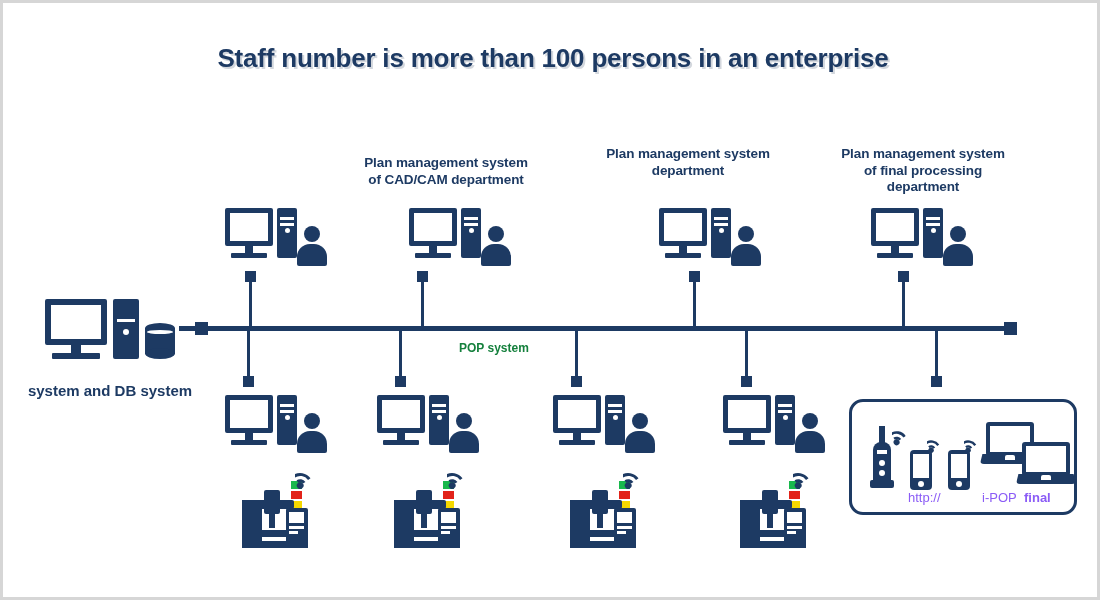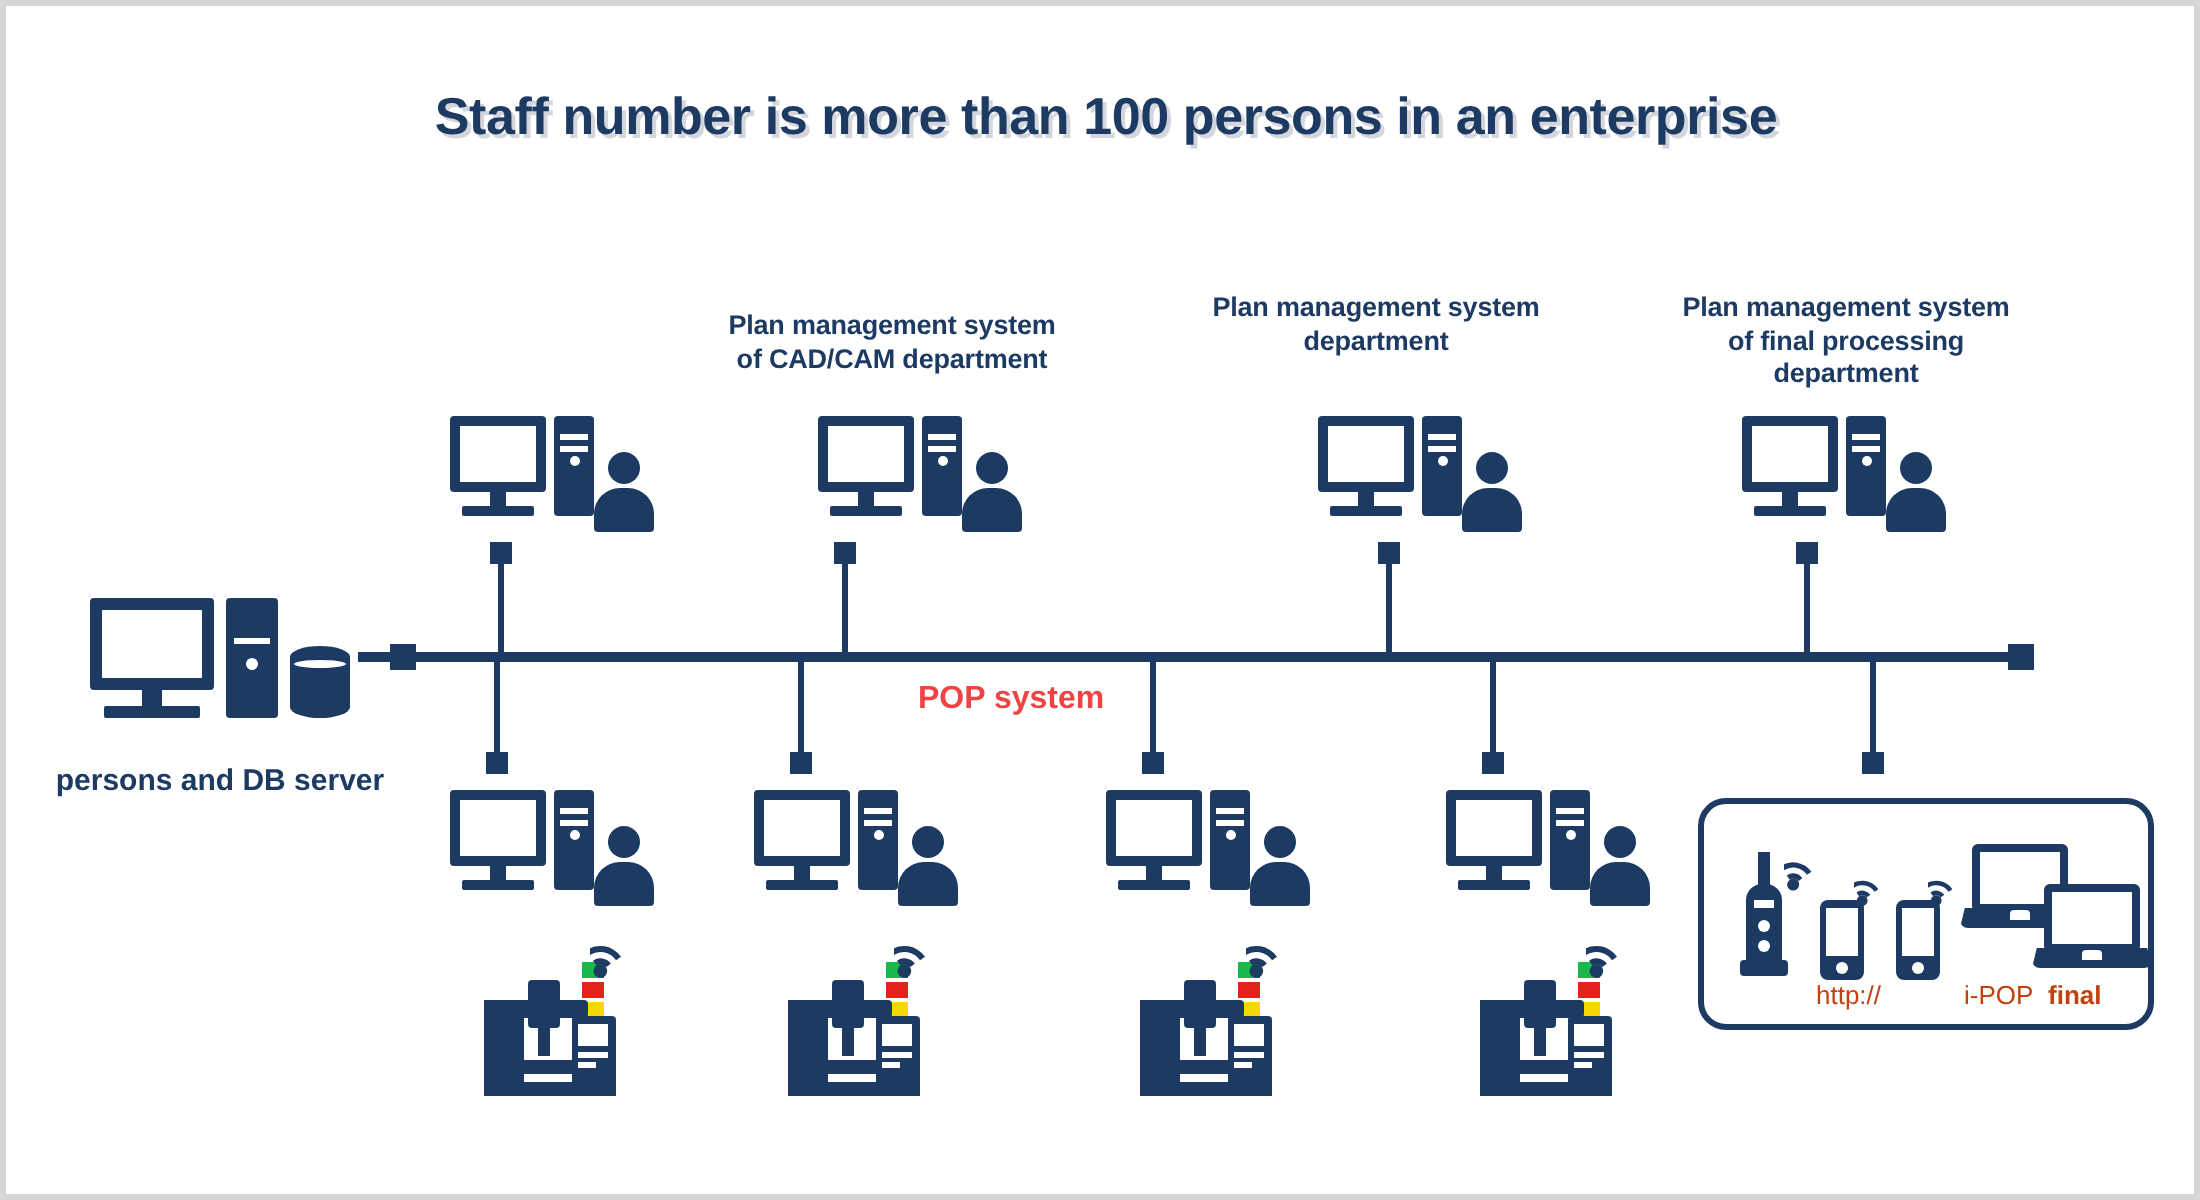--- a/index.html
+++ b/index.html
@@ -44,21 +44,21 @@
     color:#1d3a63;
   }
 
   
   .bus-line{position:absolute;background:#1d3a63;}
   .drop-line{position:absolute;width:3px;background:#1d3a63;}
   .connector{position:absolute;width:13px;height:13px;background:#1d3a63;}
   .connector-sm{position:absolute;width:11px;height:11px;background:#1d3a63;}
   #pop-label{
     position:absolute;
-    font-size:16px;font-weight:bold;color:#ef4444;
+    font-size:12px;font-weight:bold;color:#15803d;
     white-space:nowrap;
   }
 
   
   .ws{position:absolute;width:100px;height:62px;}
   .monitor{position:absolute;left:0;top:0;width:48px;height:38px;
            border:5px solid #1d3a63;box-sizing:border-box;background:#fff;
            border-radius:2px;}
   .monitor-neck{position:absolute;left:20px;top:38px;width:8px;height:7px;background:#1d3a63;}
   .monitor-base{position:absolute;left:6px;top:45px;width:36px;height:5px;background:#1d3a63;border-radius:1px;}
@@ -123,21 +123,21 @@
   #ct-base{position:absolute;left:0;top:54px;width:24px;height:8px;background:#1d3a63;border-radius:2px;}
   .phone{position:absolute;width:22px;height:40px;background:#1d3a63;border-radius:4px;}
   .phone-screen{position:absolute;left:3px;top:4px;width:16px;height:24px;background:#fff;}
   .phone-btn{position:absolute;left:8px;top:31px;width:6px;height:6px;background:#fff;border-radius:50%;}
   .laptop{position:absolute;width:60px;height:42px;}
   .lap-lid{position:absolute;left:6px;top:0;width:48px;height:34px;background:#1d3a63;border-radius:3px;}
   .lap-screen{position:absolute;left:10px;top:4px;width:40px;height:26px;background:#fff;}
   .lap-base{position:absolute;left:0;top:32px;width:60px;height:10px;background:#1d3a63;
             border-radius:0 0 4px 4px;clip-path:polygon(4% 0,96% 0,100% 100%,0 100%);}
   .lap-pad{position:absolute;left:25px;top:33px;width:10px;height:5px;background:#fff;border-radius:2px 2px 0 0;}
-  .ipop-text{position:absolute;font-size:13px;color:#c2410c;white-space:nowrap;}
+  .ipop-text{position:absolute;font-size:13px;color:#8b5cf6;white-space:nowrap;}
   .ipop-text.bold{font-weight:bold;}
 </style>
 </head>
 <body>
 
 <div id="canvas">
 
   <div id="diagram-title">Staff number is more than 100 persons in an enterprise</div>
 
   <div class="bus-line" style="left:196px;top:323px;width:812px;height:5px;"></div>
@@ -181,21 +181,21 @@
       <div id="server-tower-dot"></div>
     </div>
     <div id="db-cylinder">
       <div id="db-body"></div>
       <div id="db-bottom"></div>
       <div id="db-top"></div>
       <div id="db-gap"></div>
     </div>
   </div>
   <div class="server-caption" style="left:7px;top:378px;width:200px;">
-    <div>persons and DB server</div>
+    <div>system and DB system</div>
   </div>
 
   <div class="bus-line" style="left:176px;top:323px;width:22px;height:5px;"></div>
 
   <div class="node-caption" style="left:148px;top:152px;width:196px;">
   </div>
   <div class="ws" style="left:222px;top:205px;">
     <div class="monitor"></div>
     <div class="monitor-neck"></div>
     <div class="monitor-base"></div>

